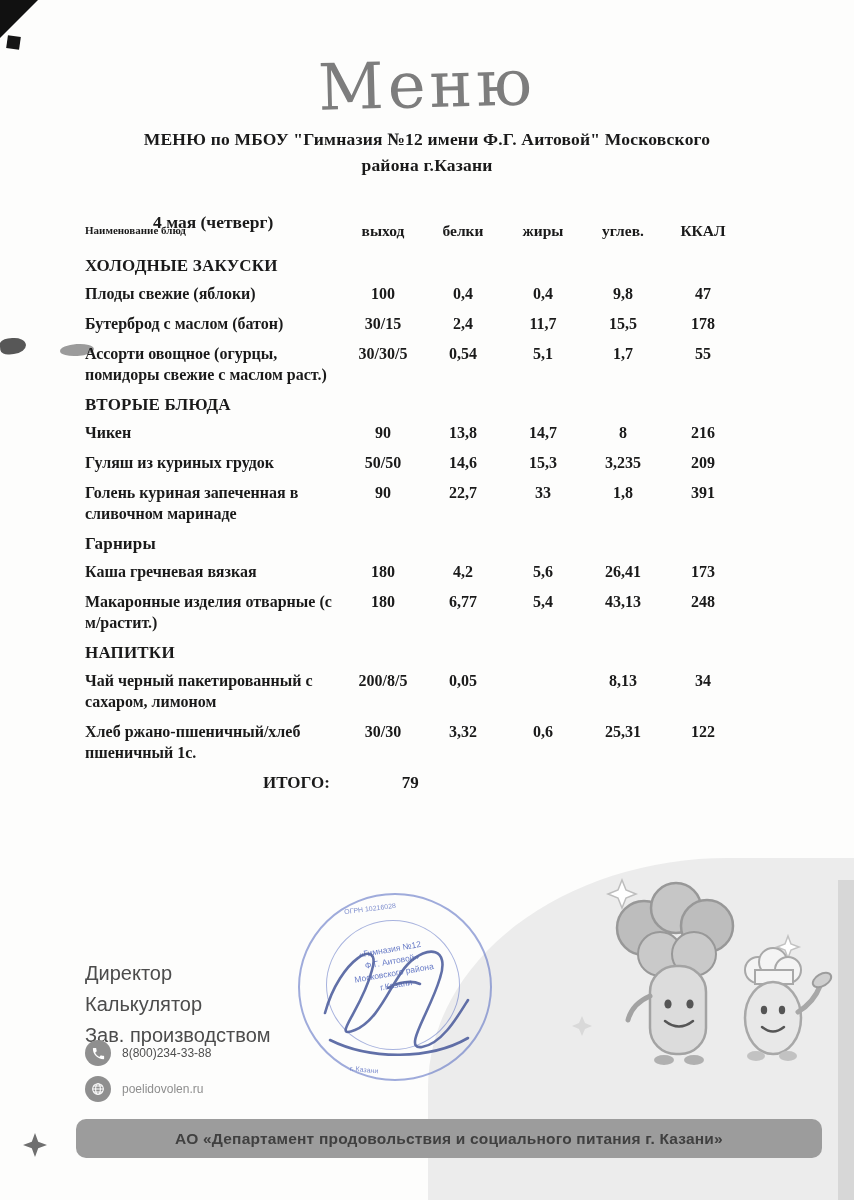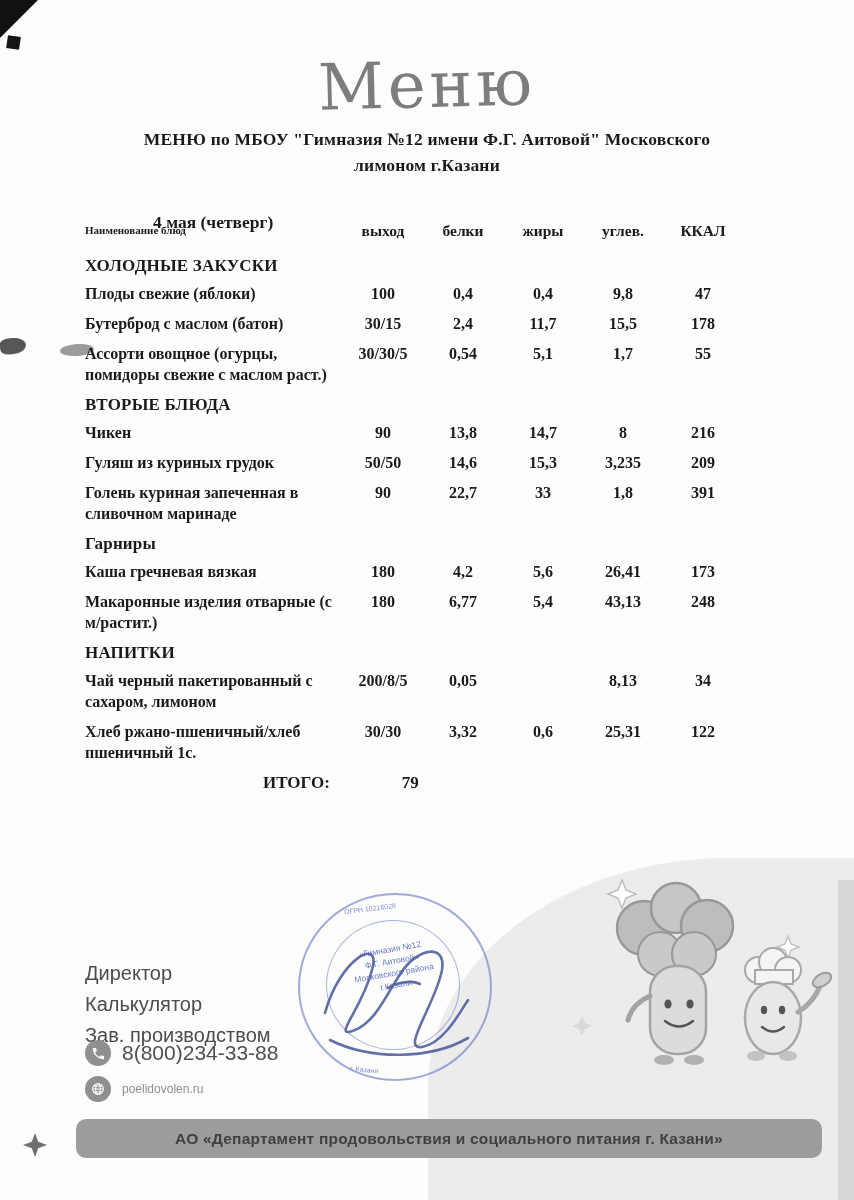--- a/index.html
+++ b/index.html
@@ -44,21 +44,21 @@
 
   
   .swoosh{position:absolute;left:428px;top:858px;width:426px;height:342px;
     background:#ececec;border-top-left-radius:300px 230px;}
   .right-strip{position:absolute;right:0;top:880px;width:16px;height:320px;background:#c9c9c9;opacity:.6;}
 
   .signatories{position:absolute;left:85px;top:958px;font-family:"Liberation Sans", sans-serif;
     font-size:20px;line-height:31px;color:#4c4c4c;}
   .contact-row{position:absolute;left:85px;display:flex;align-items:center;gap:11px;
     font-family:"Liberation Sans", sans-serif;}
-  .contact-row.phone{top:1040px;font-size:21px;color:#4f4f4f;}
+  .contact-row.phone{top:1040px;font-size:12px;color:#4f4f4f;}
   .contact-row.site{top:1076px;font-size:12px;color:#8e8e8e;}
   .icon-circle{width:26px;height:26px;border-radius:50%;background:#8f8f8f;
     display:flex;align-items:center;justify-content:center;flex:0 0 auto;}
 
   .footer-band{position:absolute;left:76px;top:1119px;width:746px;height:39px;
     background:#9c9c9c;border-radius:10px;display:flex;align-items:center;justify-content:center;}
   .footer-band span{font-family:"Liberation Sans", sans-serif;font-weight:bold;
     font-size:15.5px;color:#404040;letter-spacing:.2px;}
   .star-bl{position:absolute;left:22px;top:1132px;}
 
@@ -86,21 +86,21 @@
 
   <div class="corner-tri"></div>
   <div class="corner-sq"></div>
   <div class="edge-smudge"></div>
   <div class="edge-smudge2"></div>
 
   <div class="handwritten">Меню</div>
 
   <div class="title">
     <div>МЕНЮ  по МБОУ "Гимназия №12 имени Ф.Г. Аитовой" Московского</div>
-    <div>лимоном г.Казани</div>
+    <div>района г.Казани</div>
   </div>
 
   <div class="date-line">4 мая (четверг)</div>
 
   <div class="menu-table" id="menu-table">
       <div class="t-row t-head">
         <div class="c n">Наименование блюд</div>
         <div class="c">выход</div>
         <div class="c">белки</div>
         <div class="c">жиры</div>

